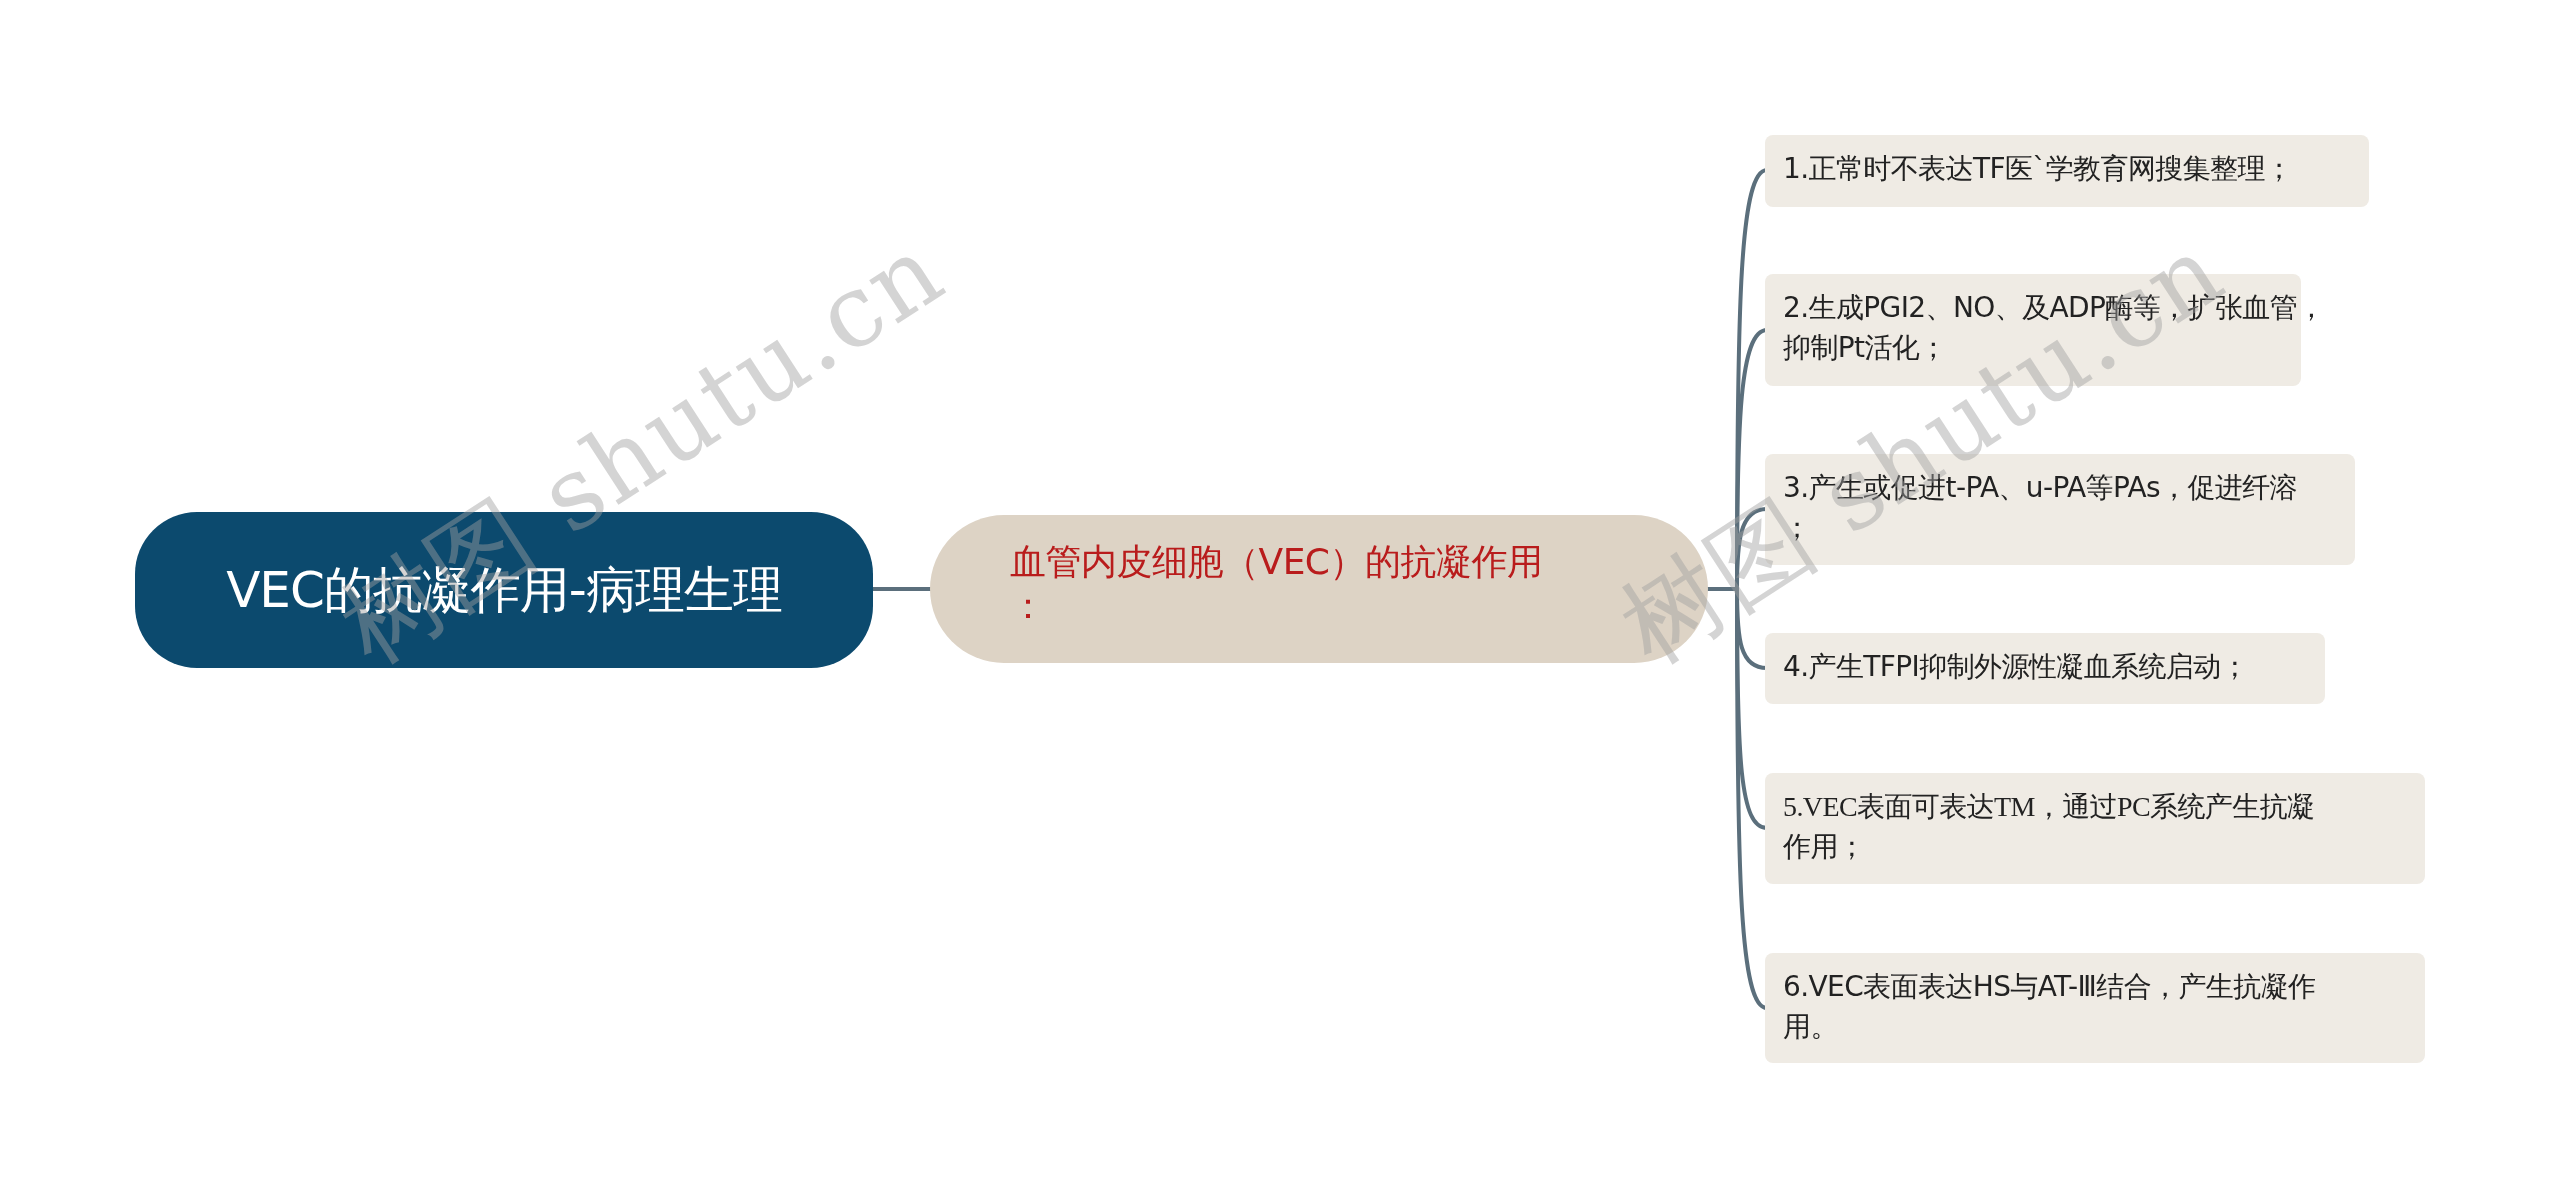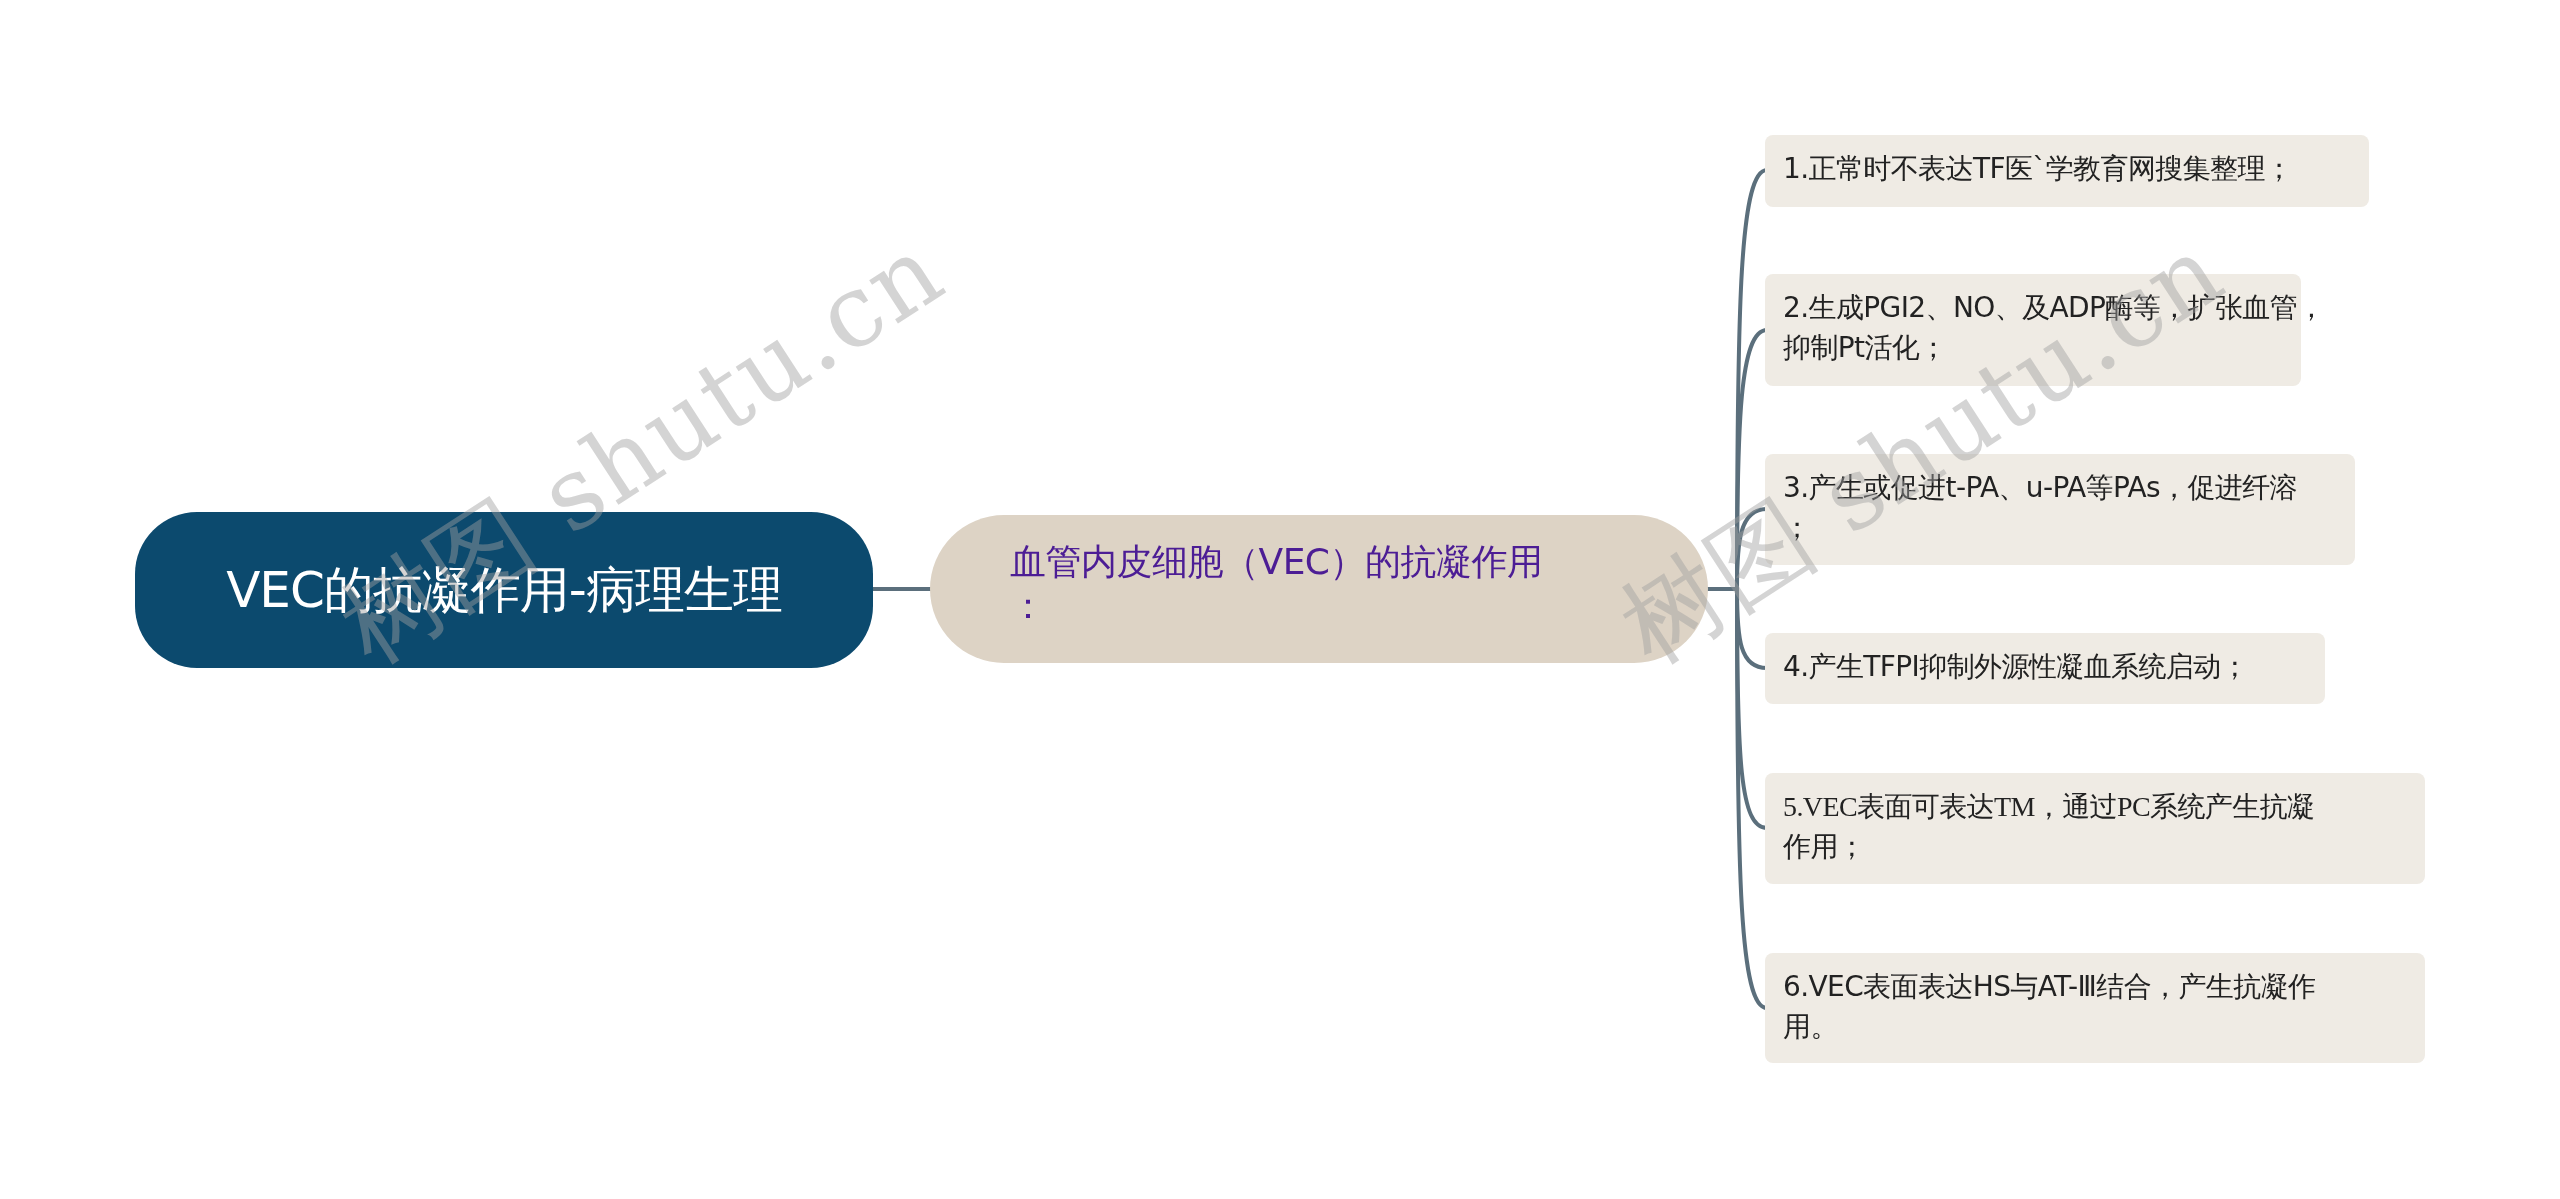--- a/index.html
+++ b/index.html
@@ -44,21 +44,21 @@
       justify-content: center;
       letter-spacing: -1px;
     }
     .mid {
       left: 930px;
       top: 515px;
       width: 778px;
       height: 148px;
       border-radius: 74px;
       background: #ddd3c5;
-      color: #4c1d95;
+      color: #b91c1c;
       font-size: 36px;
       line-height: 44px;
       padding: 25px 60px 0 80px;
       letter-spacing: -0.5px;
     }
     .mid .line { display: block; white-space: nowrap; }
     .leaf {
       left: 1765px;
       background: #efebe4;
       border-radius: 8px;

